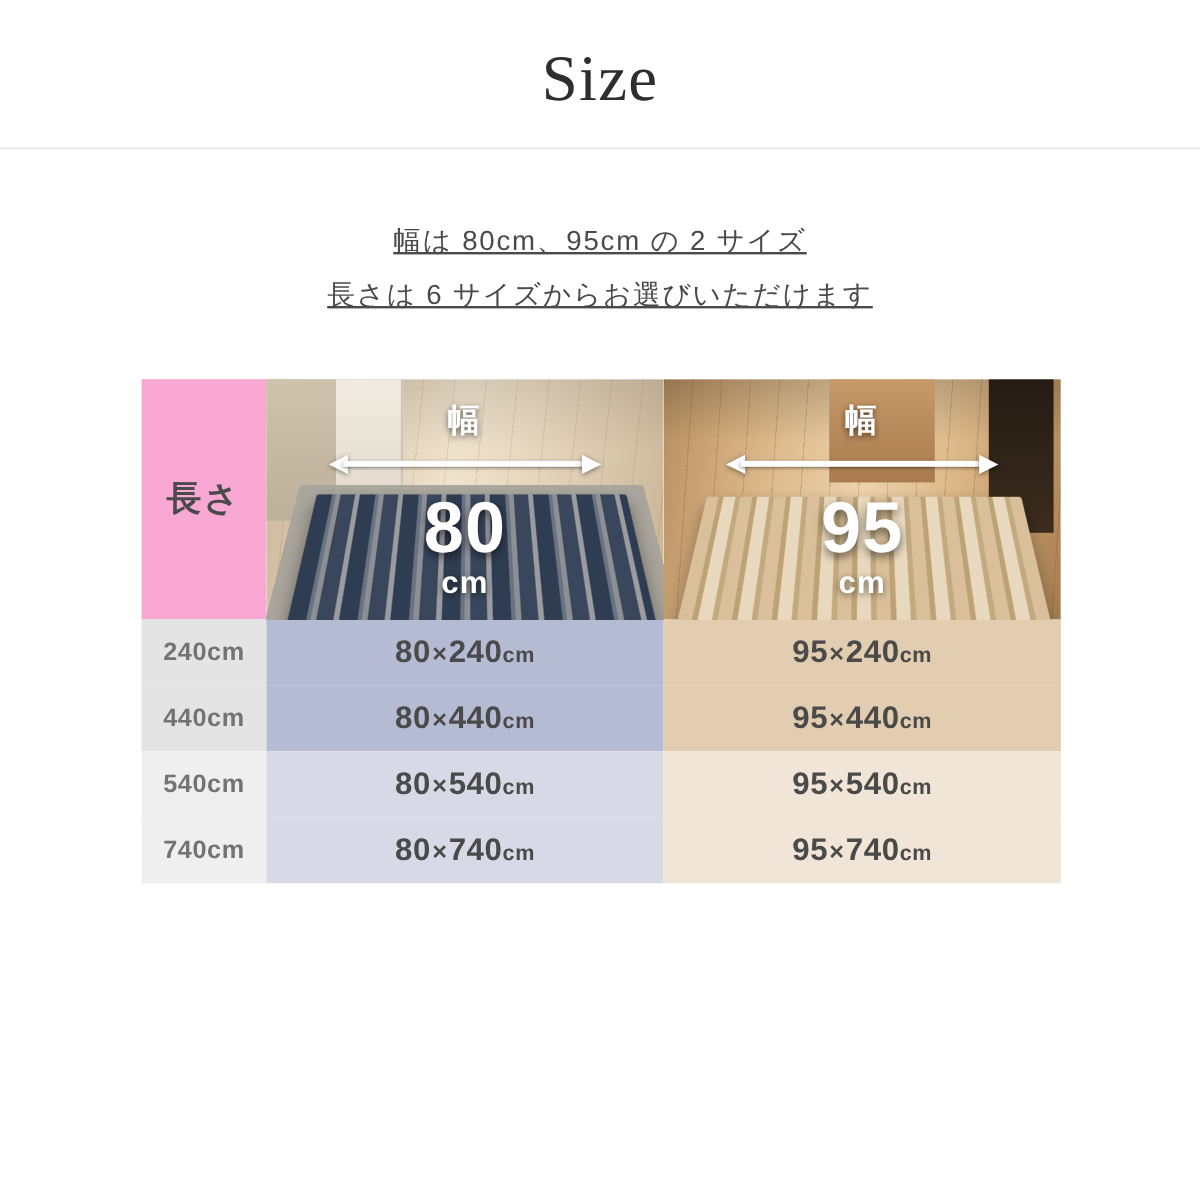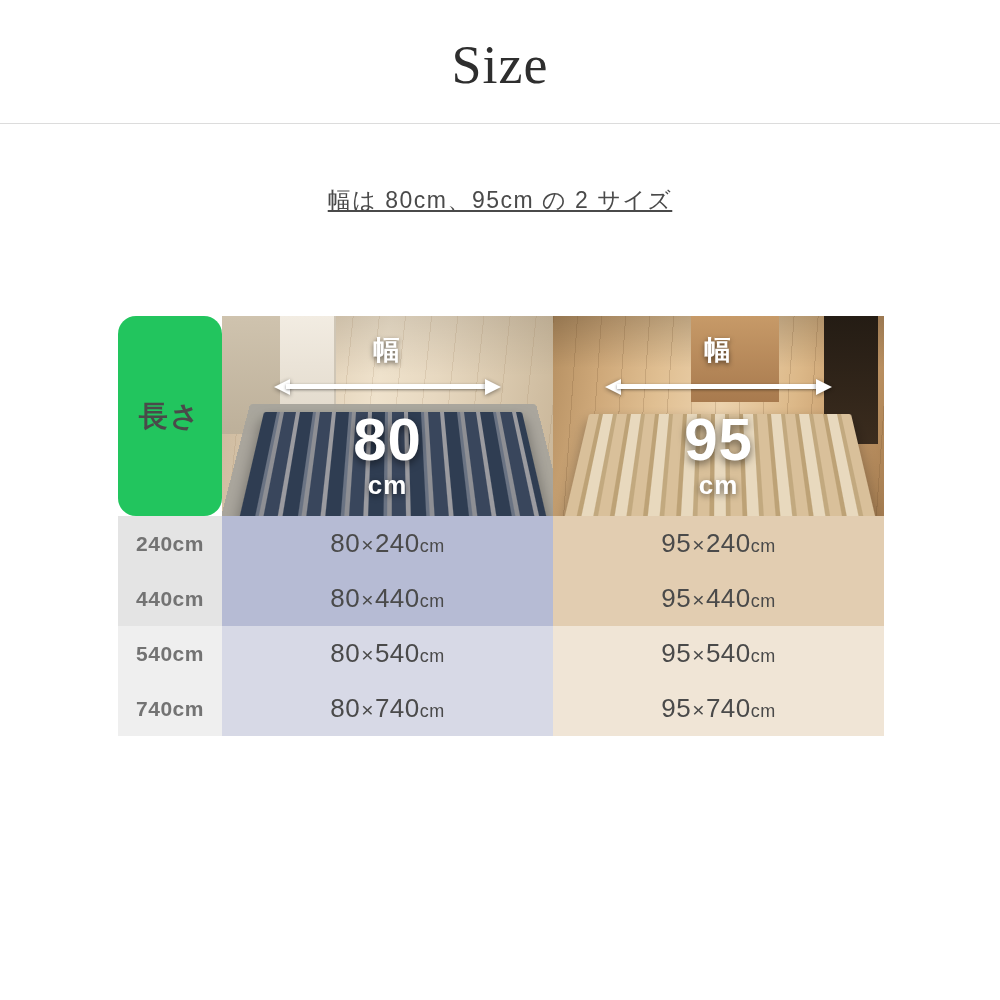--- a/index.html
+++ b/index.html
@@ -66,24 +66,23 @@
   }
   .size-table td {
     padding: 0;
     margin: 0;
   }
 
   
   .corner-cell {
     width: 104px;
     height: 200px;
-    background: #22c55e;
+    background: #f9a8d4;
     vertical-align: middle;
     text-align: center;
-    border-radius: 18px;
   }
   .corner-label {
     font-size: 29px;
     font-weight: 700;
     color: #4a4a4a;
     letter-spacing: 2px;
     line-height: 1.12;
     display: inline-block;
   }
 
@@ -275,21 +274,21 @@
     height: 55px;
     text-align: center;
     font-size: 21px;
     font-weight: 700;
     color: #737373;
     letter-spacing: 0.5px;
   }
   .cell-a, .cell-b {
     height: 55px;
     text-align: center;
-    font-weight: 400;
+    font-weight: 700;
     color: #4a4a4a;
     letter-spacing: 0.5px;
     font-size: 26px;
   }
   .unit-sm { font-size: 18px; }
   .times { font-size: 21px; padding: 0 1px; }
 
   .len-odd  { background: #e4e4e4; }
   .len-even { background: #efefef; }
   .a-odd    { background: #b6bbd4; }
@@ -301,20 +300,21 @@
 <body>
 
 <div class="page">
 
   <div class="header">
     <div class="header-title">Size</div>
   </div>
 
   <div class="lead">
     <div class="lead-line">幅は 80cm、95cm の 2 サイズ</div>
+    <div class="lead-line">長さは 6 サイズからお選びいただけます</div>
   </div>
 
   <table class="size-table">
     <tbody>
       <tr>
         <td class="corner-cell">
           <span class="corner-label">長さ</span>
         </td>
 
         <td class="photo-cell">

